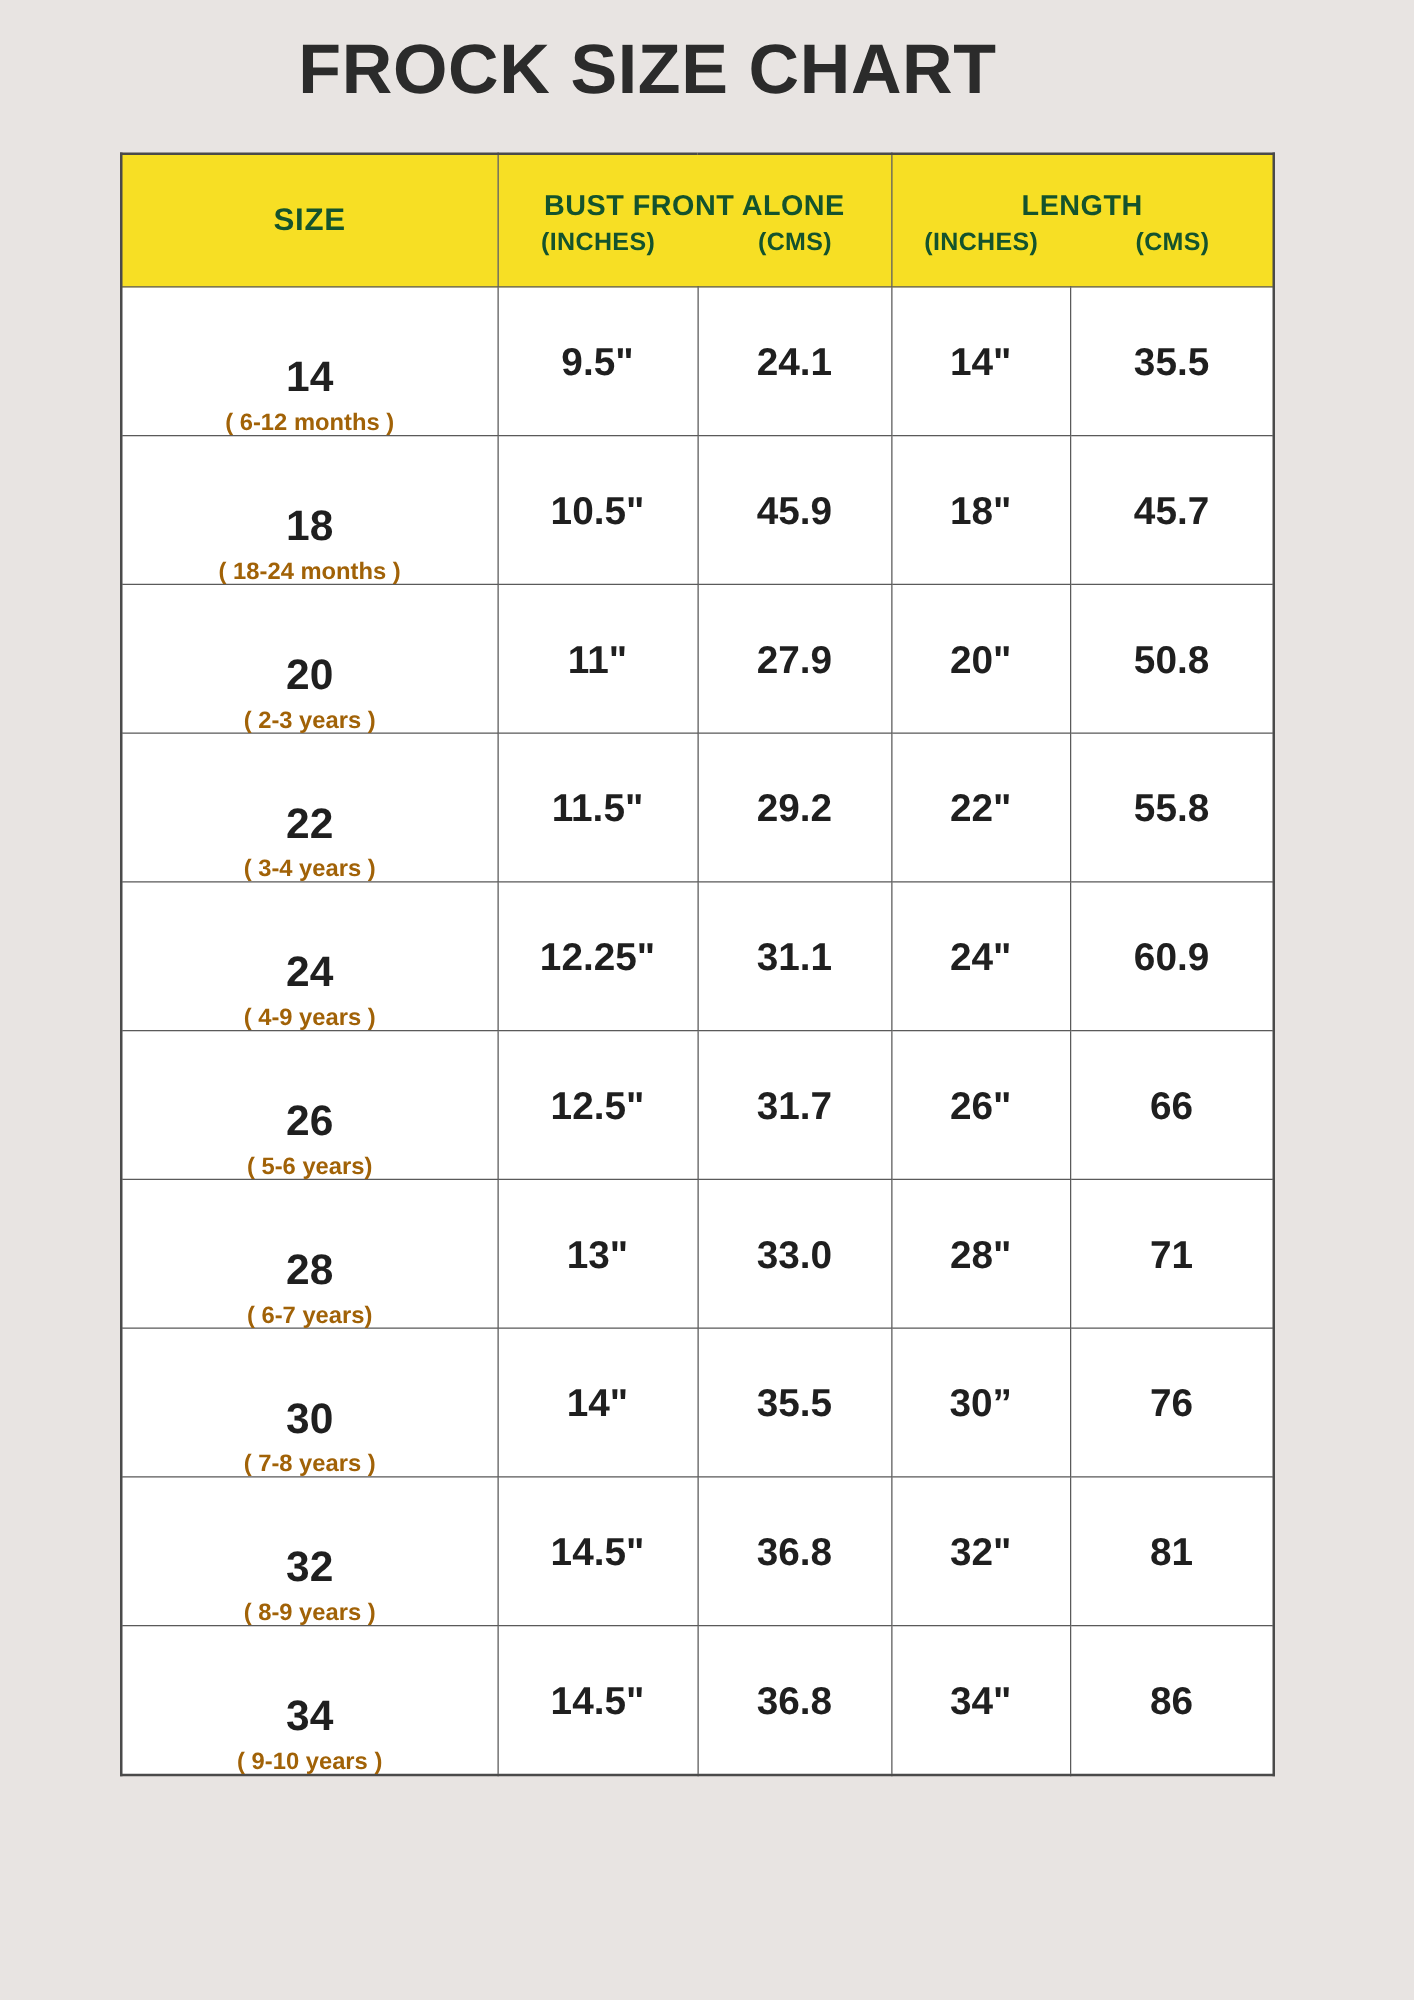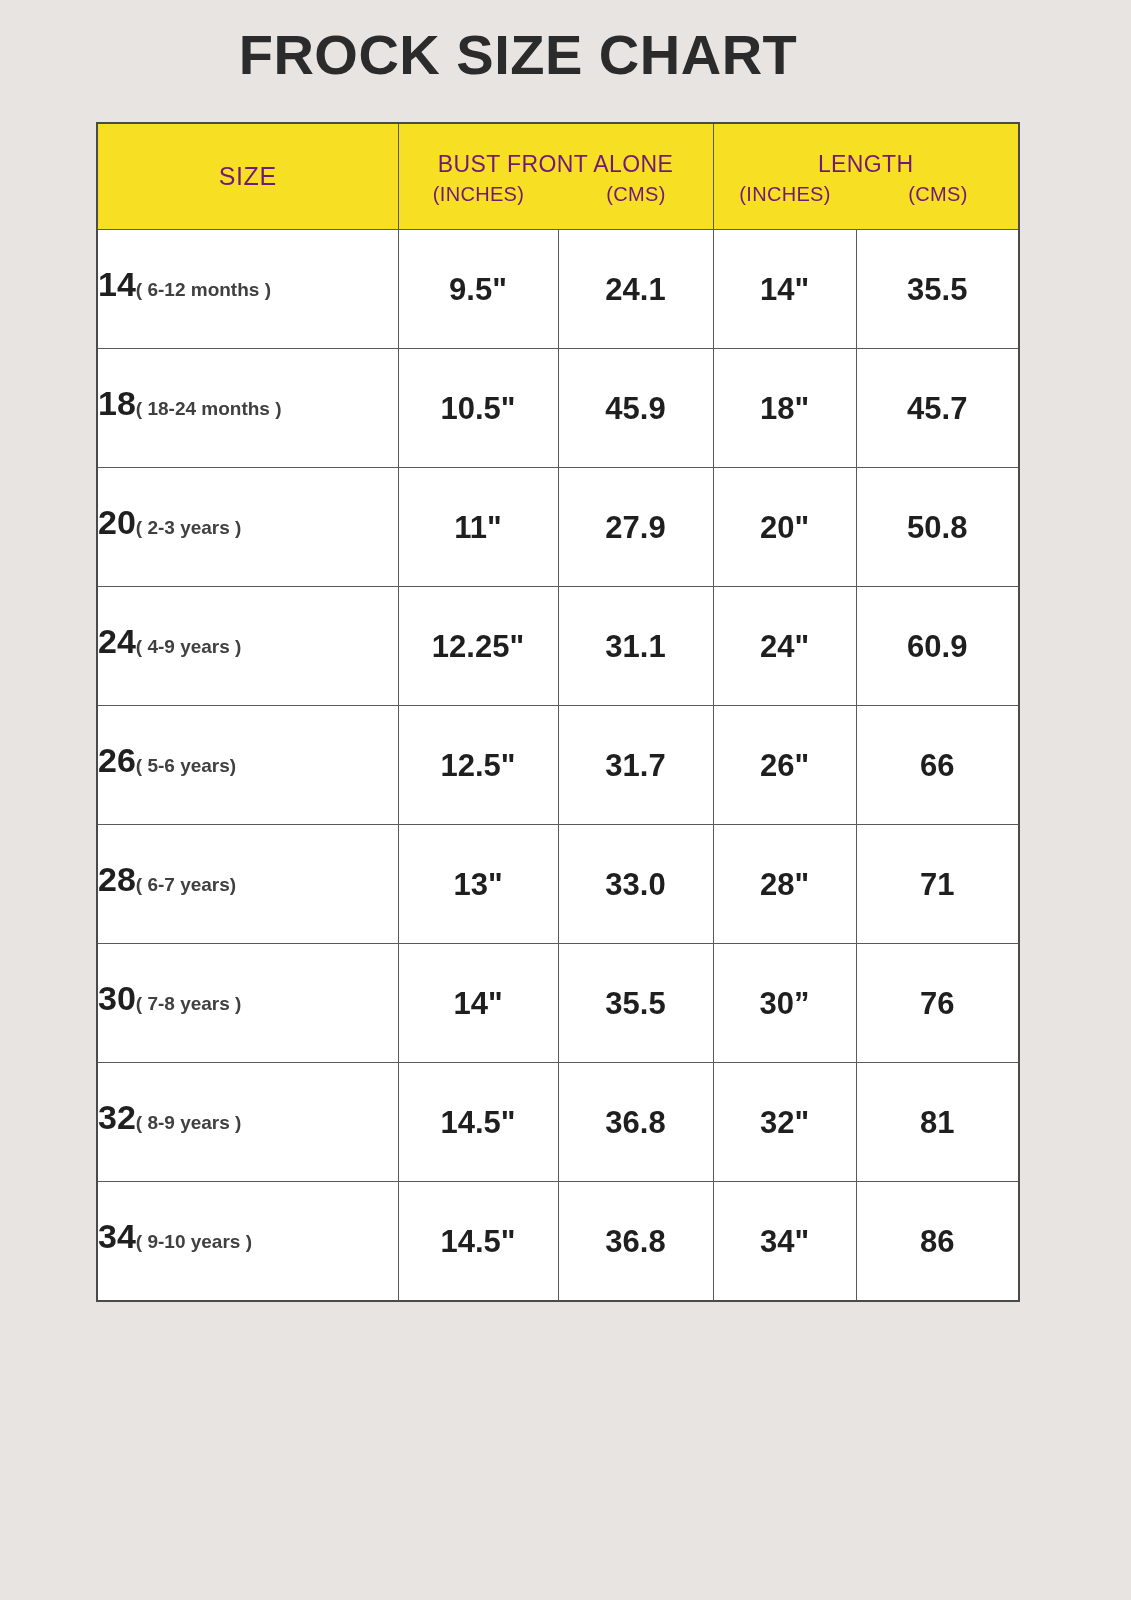--- a/index.html
+++ b/index.html
@@ -54,24 +54,24 @@
   }
   
   col.c-size   { width: 301px; }
   col.c-bin    { width: 160px; }
   col.c-bcm    { width: 155px; }
   col.c-lin    { width: 143px; }
   col.c-lcm    { width: 163px; }
 
   thead th {
     background: #f7df24;
-    color: #701a75;
+    color: #14532d;
     height: 105px;
     vertical-align: middle;
-    font-weight: 400;
+    font-weight: 700;
   }
   .hdr-size {
     font-size: 25px;
     letter-spacing: 0.6px;
     text-align: center;
   }
   .grp {
     display: flex;
     flex-direction: column;
     justify-content: center;
@@ -105,36 +105,36 @@
 
   tbody td {
     background: #ffffff;
     height: 118px;
     vertical-align: middle;
     text-align: center;
     color: #1f1f1f;
   }
   .size-cell {
     display: flex;
-    flex-direction: row;
+    flex-direction: column;
     align-items: center;
-    justify-content: flex-start;
+    justify-content: flex-end;
     height: 118px;
   }
   .size-num {
     font-size: 34px;
     font-weight: 700;
     line-height: 1;
     margin-bottom: 10px;
   }
   .size-age {
     font-size: 19px;
     font-weight: 700;
     line-height: 1;
-    color: #404040;
+    color: #a16207;
     white-space: nowrap;
   }
   .val {
     font-size: 31px;
     font-weight: 700;
     line-height: 1;
     display: block;
   }
 </style>
 </head>
@@ -233,20 +233,40 @@
             <td>
               <span class="val">20"</span>
             </td>
             <td>
               <span class="val">50.8</span>
             </td>
           </tr>
           <tr>
             <td>
               <div class="size-cell">
+                <span class="size-num">22</span>
+                <span class="size-age">( 3-4 years )</span>
+              </div>
+            </td>
+            <td>
+              <span class="val">11.5"</span>
+            </td>
+            <td>
+              <span class="val">29.2</span>
+            </td>
+            <td>
+              <span class="val">22"</span>
+            </td>
+            <td>
+              <span class="val">55.8</span>
+            </td>
+          </tr>
+          <tr>
+            <td>
+              <div class="size-cell">
                 <span class="size-num">24</span>
                 <span class="size-age">( 4-9 years )</span>
               </div>
             </td>
             <td>
               <span class="val">12.25"</span>
             </td>
             <td>
               <span class="val">31.1</span>
             </td>

